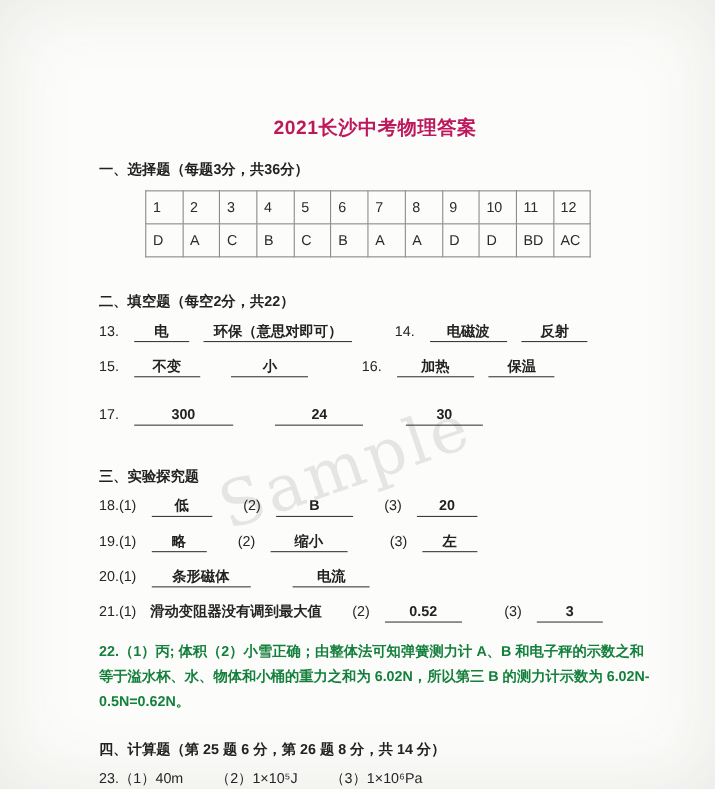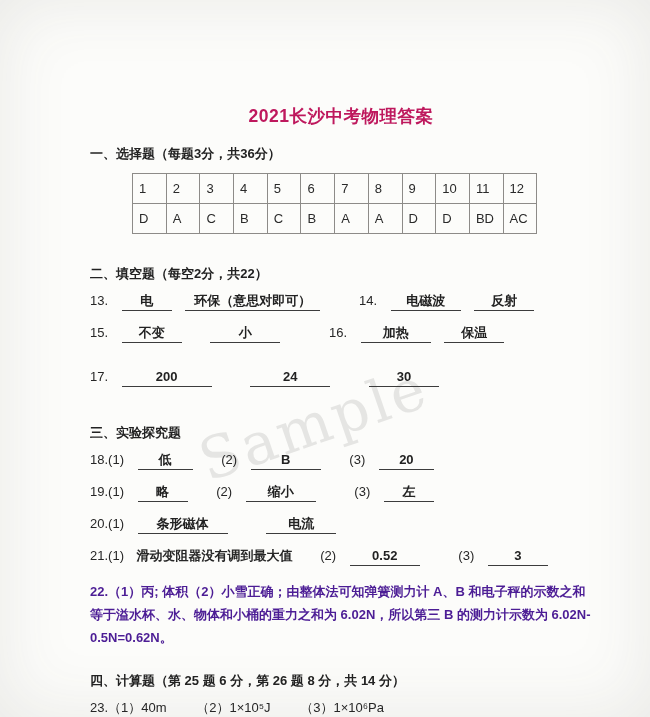--- a/index.html
+++ b/index.html
@@ -74,21 +74,21 @@
     color:#222;
   }
   .bold-ans { font-weight:bold; margin:0 4px; }
   .w50{min-width:50px;} .w55{min-width:55px;} .w60{min-width:60px;}
   .w70{min-width:70px;} .w80{min-width:80px;margin-top:12px;} .w90{min-width:90px;}
   .g20{margin-left:20px;} .g30{margin-left:30px;} .g40{margin-left:40px;}
   .para {
     margin:2px 0 24px 0;
     font-weight:bold;
     line-height:1.78;
-    color:#4c1d95;
+    color:#15803d;
     white-space:normal;
   }
   .mb-lg { margin-bottom:38px; }
   .mt-md { margin-top:16px; }
   .calc-part { margin-right:26px; }
 </style>
 </head>
 <body>
 
 <div class="page">
@@ -148,21 +148,21 @@
       <span class="qnum">15.</span>
       <span class="blank w60">不变</span>
       <span class="blank w70 g20">小</span>
       <span class="qnum g40">16.</span>
       <span class="blank w70">加热</span>
       <span class="blank w60">保温</span>
     </div>
 
     <div class="line mb-lg">
       <span class="qnum">17.</span>
-      <span class="blank w90">200</span>
+      <span class="blank w90">300</span>
       <span class="blank w80 g30">24</span>
       <span class="blank w70 g30">30</span>
     </div>
 
     <div class="sec">三、实验探究题</div>
 
     <div class="line">
       <span class="qnum">18.(1)</span>
       <span class="blank w55">低</span>
       <span class="qnum g20">(2)</span>

